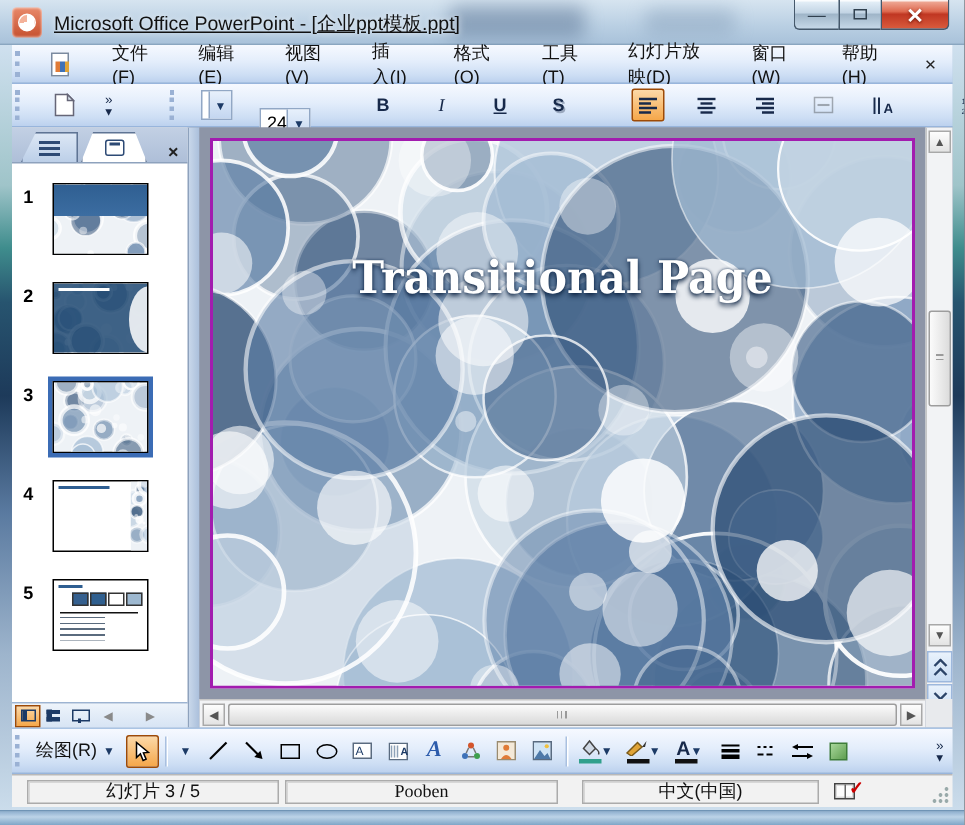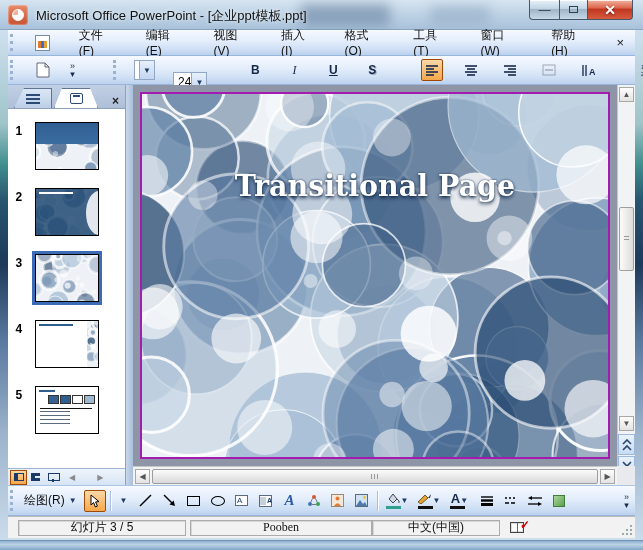--- a/index.html
+++ b/index.html
@@ -14,21 +14,21 @@
     background:linear-gradient(180deg,#8fb0cf,#bcd3e7 40%,#7fa6c7);border-top:1px solid #6f94b5;}
   
   #titlebar{position:absolute;left:0;top:0;right:0;height:30px;
     background:linear-gradient(180deg,#d6e4f0,#b9cfe3 60%,#a9c2da);border-bottom:1px solid #8aa6c0;}
   .blob{position:absolute;filter:blur(6px);opacity:.5;border-radius:4px;}
   #titlebar .t-icon{position:absolute;left:8px;top:5px;width:20px;height:20px;border-radius:3px;
     background:linear-gradient(180deg,#e8896a,#c6502f);border:1px solid #8e3category:1px solid #8e3a22;box-shadow:inset 0 0 2px #fff;}
   #titlebar .t-icon::after{content:"";position:absolute;left:4px;top:4px;width:10px;height:10px;border-radius:50%;
     background:conic-gradient(#fff 0 270deg,#f4b29a 270deg 360deg);border:1px solid #fff;}
   #title-text{position:absolute;left:36px;top:7px;font-size:13px;color:#111;
-    text-shadow:0 0 4px rgba(255,255,255,.9);white-space:nowrap;}
+    text-shadow:0 0 4px rgba(255,255,255,.9);white-space:nowrap;text-decoration:underline;}
   .capbtns{position:absolute;right:10px;top:0;display:flex;}
   .capbtn{height:20px;border:1px solid #45586b;border-top:none;display:flex;align-items:center;justify-content:center;
     color:#fff;font-size:12px;background:linear-gradient(180deg,#e8f2fa 0%,#c2d4e4 45%,#9fb5c8 50%,#c6d8e8 100%);
     color:#30404f;box-shadow:inset 0 1px 0 rgba(255,255,255,.8);}
   .capbtn.min{width:30px;border-radius:0 0 0 4px;border-right:none;}
   .capbtn.max{width:28px;border-right:none;}
   .capbtn.close{width:46px;border-radius:0 0 4px 0;color:#fff;font-size:14px;font-weight:bold;
     background:linear-gradient(180deg,#f1b2a0 0%,#de6a50 40%,#c03722 50%,#d95b3d 100%);text-shadow:0 1px 2px #6d1508;}
   .max-glyph{width:9px;height:7px;border:1px solid #30404f;display:inline-block;}
   
@@ -147,21 +147,21 @@
     display:flex;align-items:flex-start;padding-left:1px;background:#fff;}
   .wordart{font-family:"Liberation Serif",serif;font-weight:bold;font-style:italic;font-size:15px;color:#2c5bab;}
   .colorbar{position:absolute;left:3px;bottom:2px;width:15px;height:3px;}
   .threeD{width:12px;height:12px;border:1px solid #3f7d3a;background:linear-gradient(135deg,#a8d79a,#5f9e50);}
   
   #statusbar{position:absolute;left:8px;right:8px;top:516px;height:22px;background:#f2f2f2;
     border-top:1px solid #b9b9b9;display:flex;align-items:center;font-size:12px;color:#111;}
   .status-box{height:16px;border:1px solid #ababab;box-shadow:inset 1px 1px 0 #d7d7d7;
     display:flex;align-items:center;justify-content:center;}
   #st1{width:168px;margin-left:10px;} #st2{width:182px;margin-left:4px;font-family:"Liberation Serif",serif;}
-  #st3{width:128px;margin-left:0;}
+  #st3{width:158px;margin-left:16px;}
   #spell{margin-left:10px;position:relative;width:18px;height:14px;}
   .book{position:absolute;left:0;top:1px;width:14px;height:11px;border:1px solid #444;background:#fdfdfd;
     box-shadow:inset 0 0 0 1px #ddd;}
   .book::after{content:"";position:absolute;left:6px;top:0;bottom:0;width:1px;background:#666;}
   .redcheck{position:absolute;right:-2px;top:-3px;color:#c00;font-size:12px;font-weight:bold;}
   #resize-grip{position:absolute;right:2px;bottom:2px;width:12px;height:12px;
     background:
       radial-gradient(circle at 10px 10px,#9aa 1px,transparent 1.5px),
       radial-gradient(circle at 10px 6px,#9aa 1px,transparent 1.5px),
       radial-gradient(circle at 6px 10px,#9aa 1px,transparent 1.5px),
@@ -193,20 +193,21 @@
 
   <div id="menubar" class="bluebar">
     <div class="grip"></div>
     <div class="menubar-appicon"></div>
     <div class="menu-item">文件(F)</div>
     <div class="menu-item">编辑(E)</div>
     <div class="menu-item">视图(V)</div>
     <div class="menu-item">插入(I)</div>
     <div class="menu-item">格式(O)</div>
     <div class="menu-item">工具(T)</div>
+    <div class="menu-item">幻灯片放映(D)</div>
     <div class="menu-item">窗口(W)</div>
     <div class="menu-item">帮助(H)</div>
     <div class="menu-close">×</div>
   </div>
 
   <div id="toolbar" class="bluebar">
     <div class="grip"></div>
     <div class="tbtn">
       <svg width="14" height="16">
         <path d="M1 1 h8 l4 4 v10 h-12 z" fill="#fff" stroke="#667" stroke-width="1"></path>

